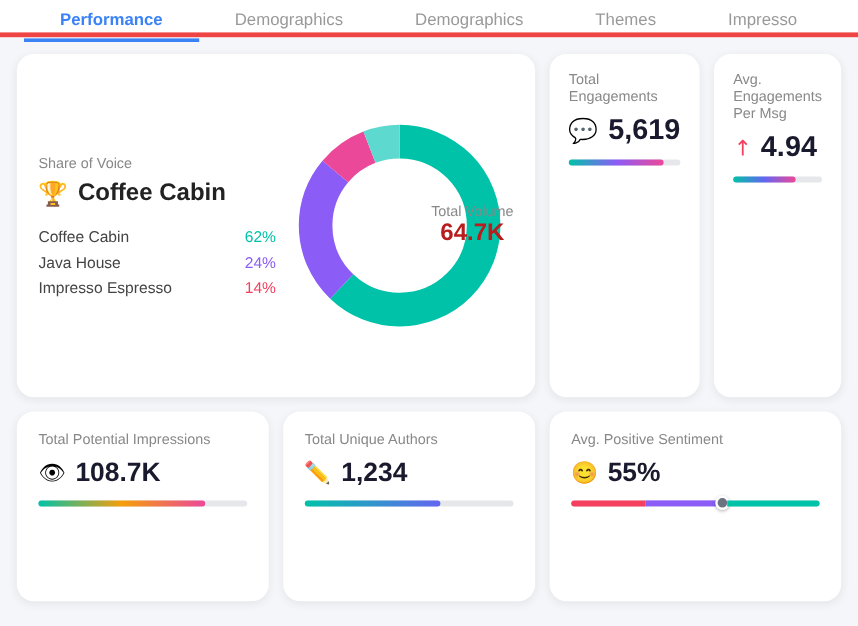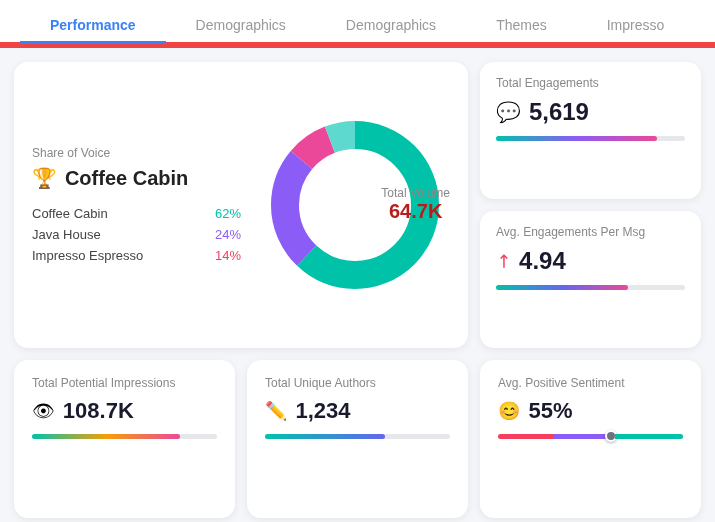--- a/index.html
+++ b/index.html
@@ -8,24 +8,24 @@
       background: #f5f6fa;
       width: 715px;
       height: 522px;
       overflow: hidden;
     }
 
     
     .tab-bar {
       display: flex;
       background: #fff;
-      border-bottom: 6px solid #ef4444;
+      border-bottom: 4px solid #ef4444;
       padding: 0 20px;
-      height: 48px;
-      align-items: flex-end;
+      height: 31px;
+      align-items: flex-start;
     }
     .tab {
       padding: 8px 30px;
       font-size: 14px;
       color: #999;
       cursor: pointer;
       border-bottom: 3px solid transparent;
       margin-bottom: -2px;
       font-weight: 500;
     }
@@ -282,21 +282,21 @@
       width: 37%;
       background: #00c2a8;
       border-radius: 0 3px 3px 0;
     }
 
     
     .right-col {
       grid-column: 3 / 4;
       grid-row: 1 / 2;
       display: flex;
-      flex-direction: column;
+      flex-direction: row;
       gap: 12px;
     }
 
     .arrow-up-icon {
       color: #f43f5e;
       font-size: 18px;
       display: inline-block;
       transform: rotate(-45deg);
     }
   </style>

